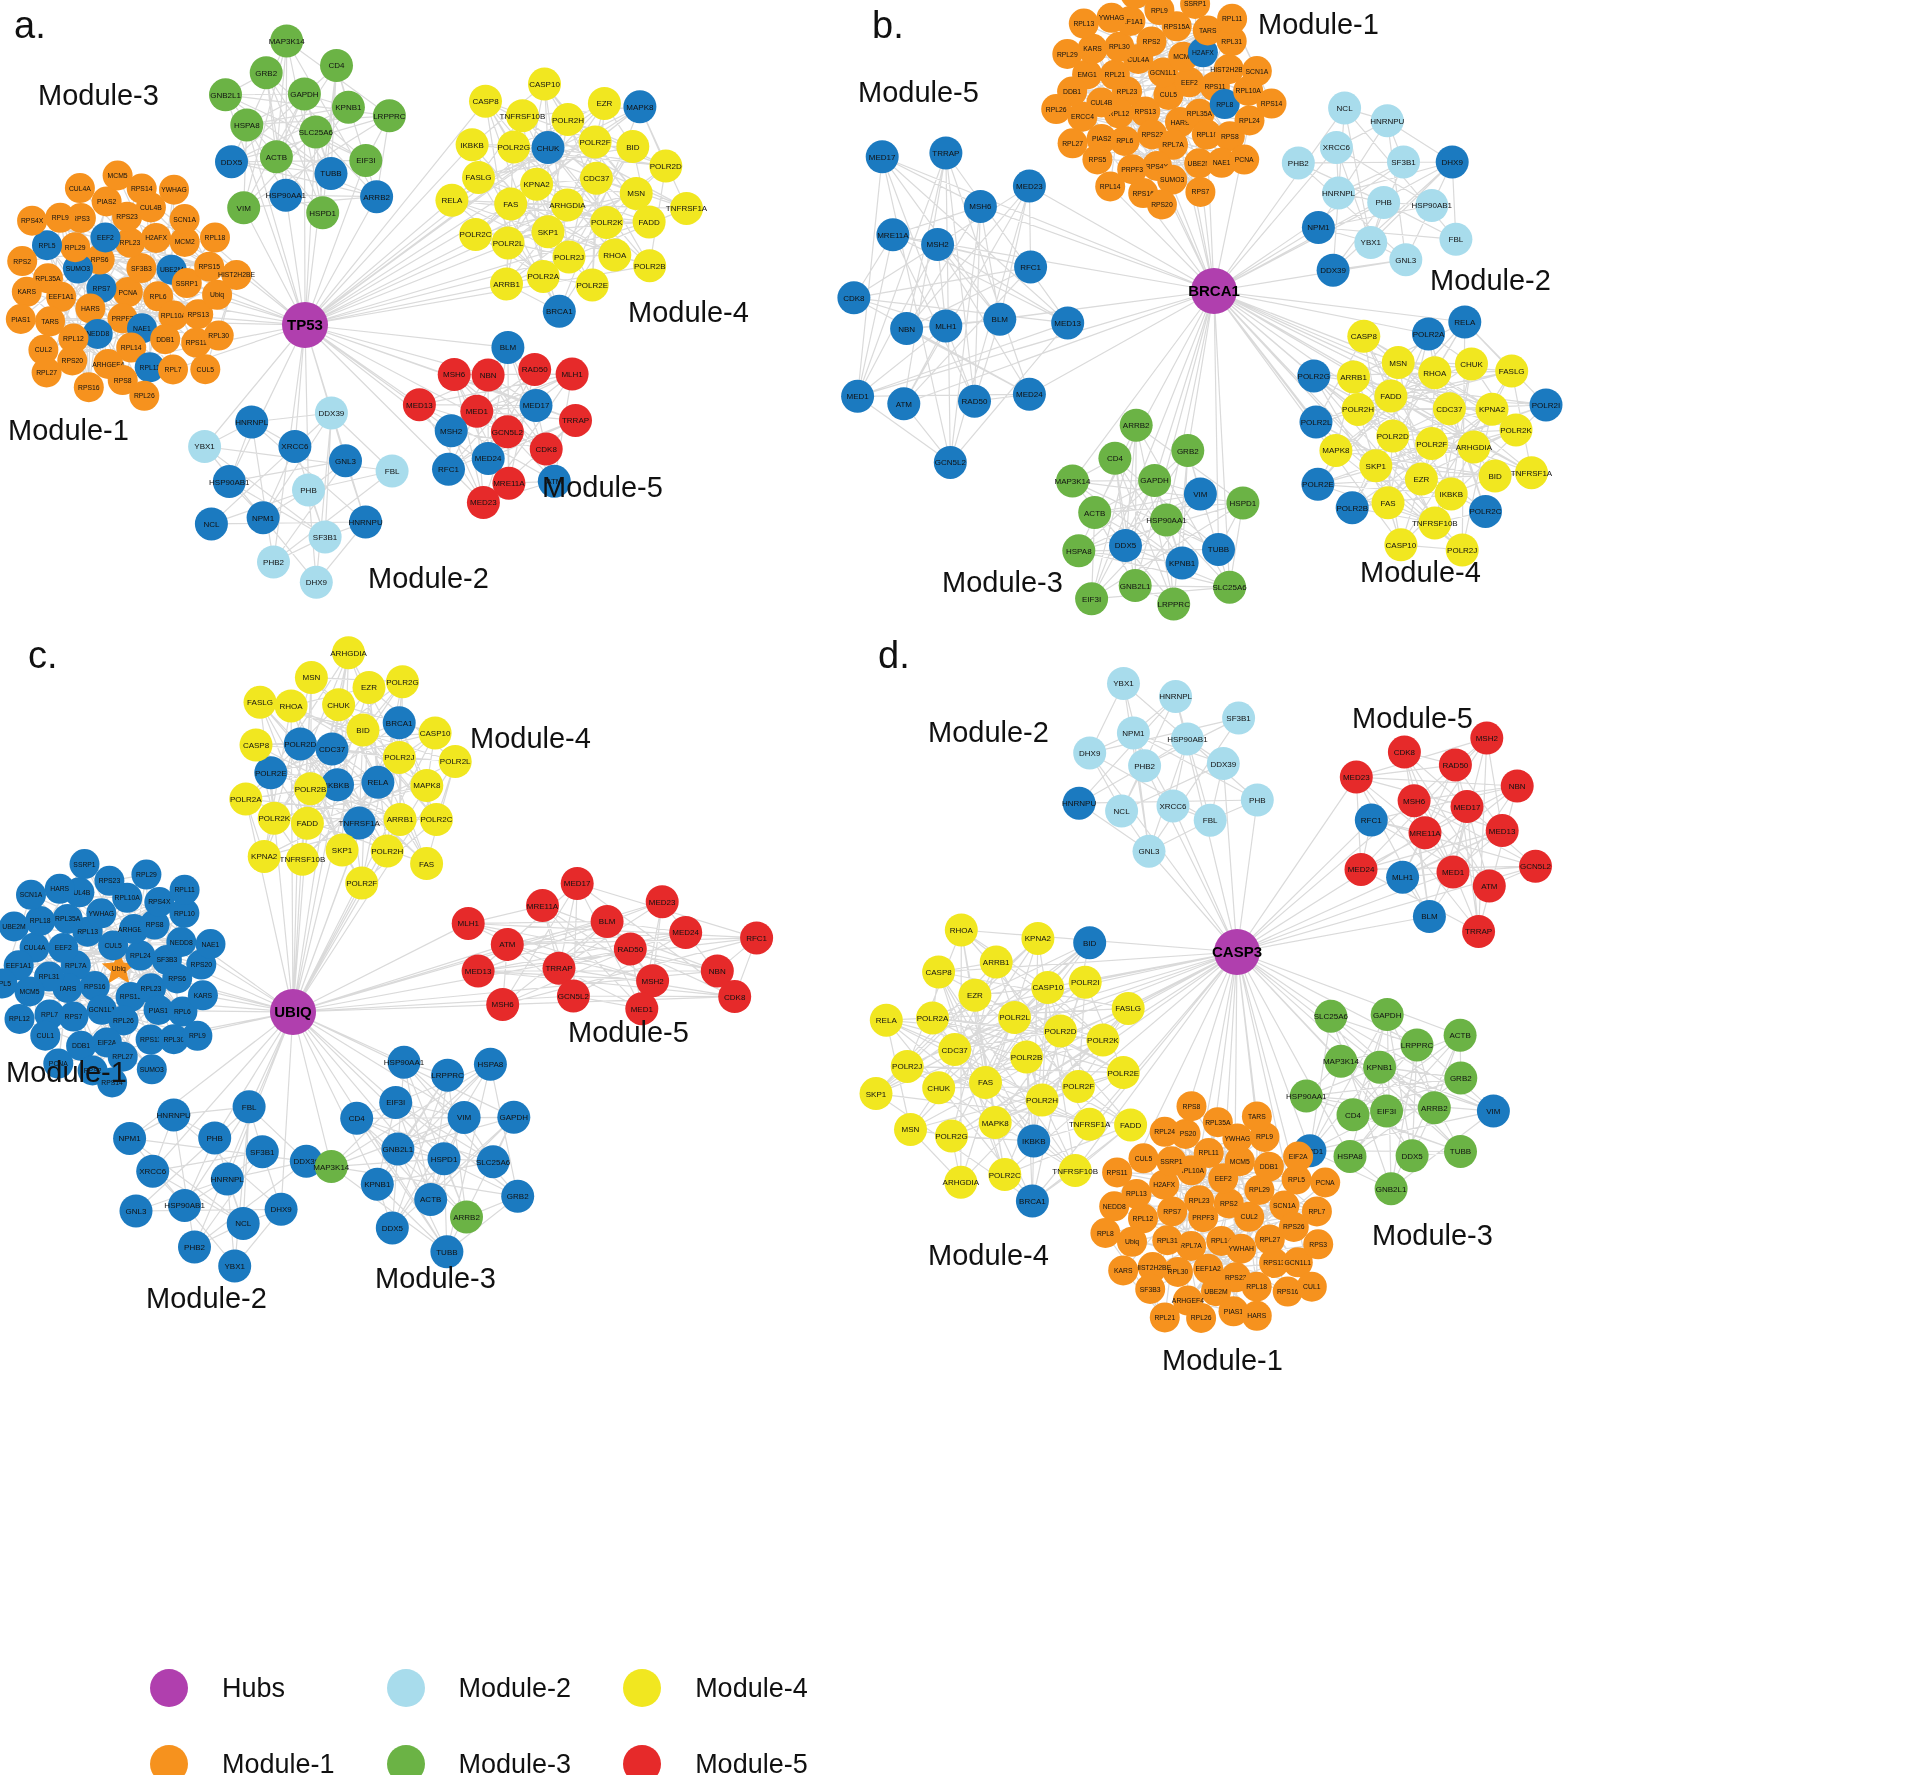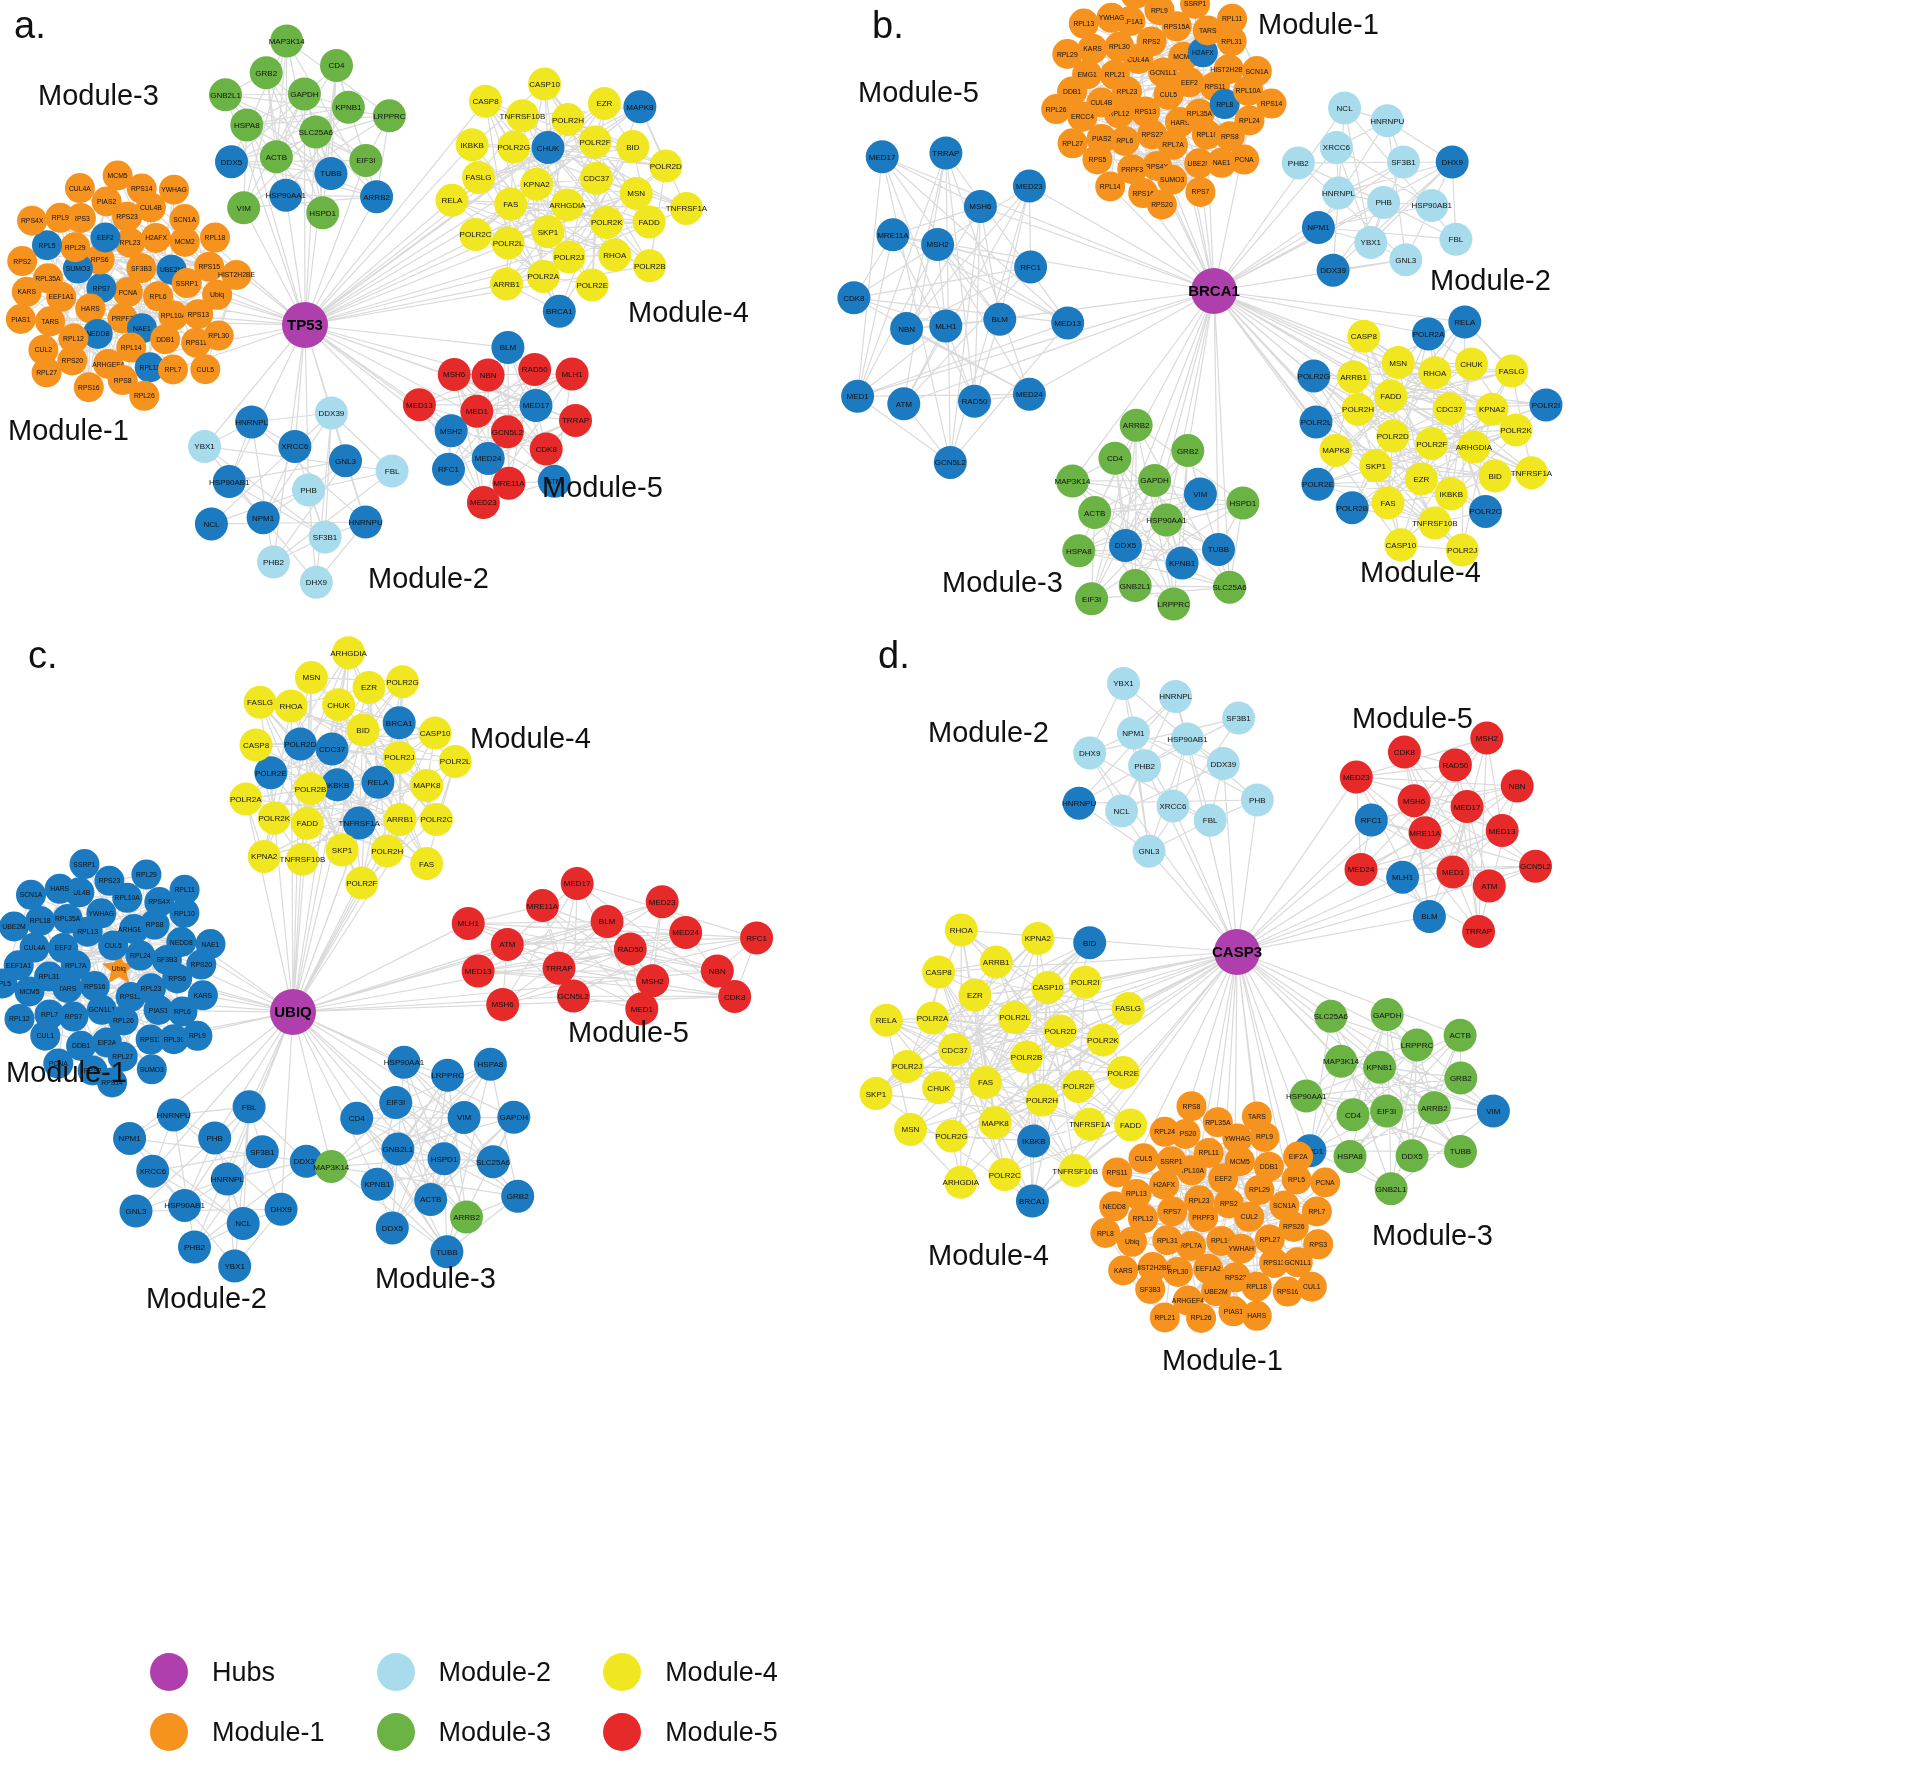--- a/index.html
+++ b/index.html
@@ -2,21 +2,21 @@
 <html><head>
 <meta charset="utf-8">
 <style>
   html,body{margin:0;padding:0;background:#fff;}
   .figure{position:relative;width:1923px;height:1775px;background:#fff;overflow:hidden;
           font-family:"Liberation Sans",sans-serif;}
   #network-svg{position:absolute;left:0;top:0;}
   svg text{font-family:"Liberation Sans",sans-serif;}
   .legend{position:absolute;left:150px;top:1650px;display:flex;gap:52px;align-items:flex-start;}
   .legend-col{display:flex;flex-direction:column;gap:16px;}
-  .legend-item{display:flex;align-items:center;gap:24px;height:44px;}
+  .legend-item{display:flex;align-items:center;gap:34px;height:44px;margin-top:16px;}
   .swatch{width:38px;height:38px;border-radius:50%;display:inline-block;flex:0 0 auto;background:#ccc;}
   .swatch.line{width:48px;height:5px;border-radius:2px;}
   .legend-label{font-size:27px;color:#111;white-space:nowrap;}
 </style>
 </head>
 <body>
 
 <div class="figure">
   <svg id="network-svg" width="1923" height="1775" viewBox="0 0 1923 1775">
       <g>

